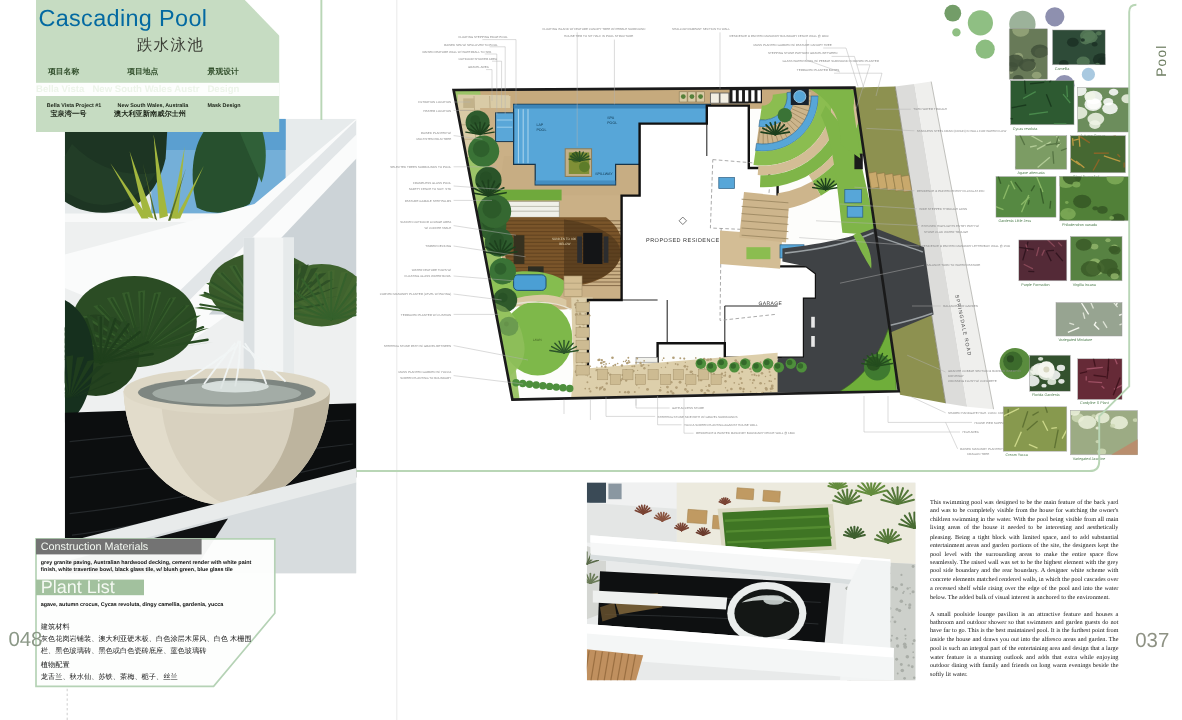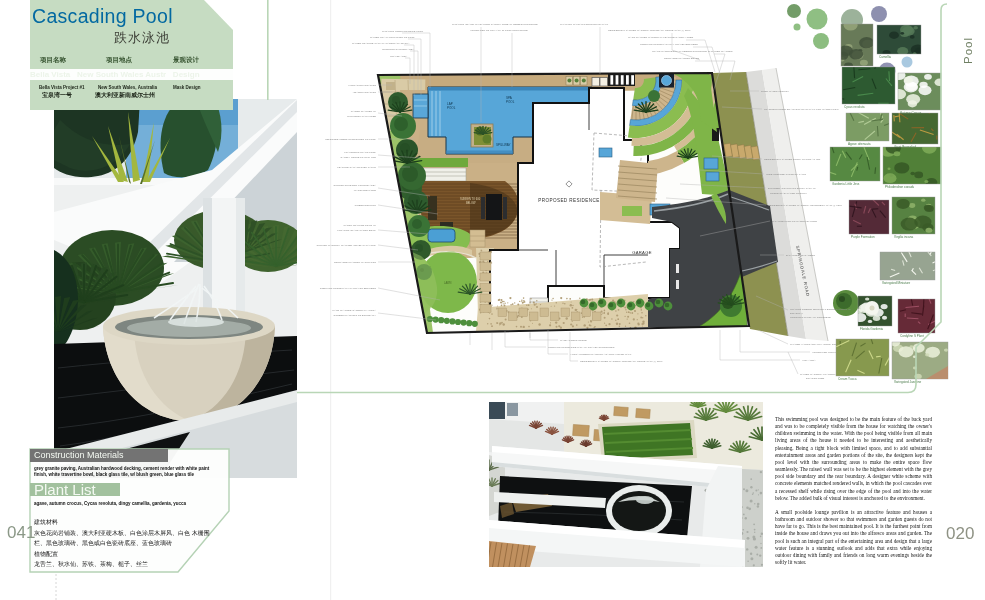--- a/index.html
+++ b/index.html
@@ -1832,23 +1832,23 @@
   <div class="abs" style="left:4px;top:79px;width:186px;font-size:6px;color:#222;line-height:10px;">
     灰色花岗岩铺装、澳大利亚硬木板、白色涂层木屏风、白色
     木栅围栏、黑色玻璃砖、黑色或白色瓷砖底座、蓝色玻璃砖</div>
 
   <div class="abs" style="left:4px;top:101px;font-size:6px;color:#222;">植物配置</div>
 
   <div class="abs" style="left:4px;top:111px;width:186px;font-size:6px;color:#222;">
     龙舌兰、秋水仙、苏铁、茶梅、栀子、丝兰</div>
 </div>
 
-<div class="txt" style="left:7px;top:523px;font-size:17px;color:#8b9887;">041</div>
-
-<div class="txt" style="left:946px;top:524px;font-size:17px;color:#8e9284;">020</div>
+<div class="txt" style="left:7px;top:523px;font-size:17px;color:#8b9887;">048</div>
+
+<div class="txt" style="left:946px;top:524px;font-size:17px;color:#8e9284;">037</div>
 
 <div class="txt" style="left:775px;top:416px;width:157px;font-size:5.2px;line-height:7.15px;
      font-family:'Liberation Serif',serif;color:#141414;text-align:justify;">
 
   <div>This swimming pool was designed to be the main feature of the back yard
   and was to be completely visible from the house for watching the owner's
   children swimming in the water. With the pool being visible from all main
   living areas of the house it needed to be interesting and aesthetically
   pleasing. Being a tight block with limited space, and to add substantial
   entertainment areas and garden portions of the site, the designers kept the

